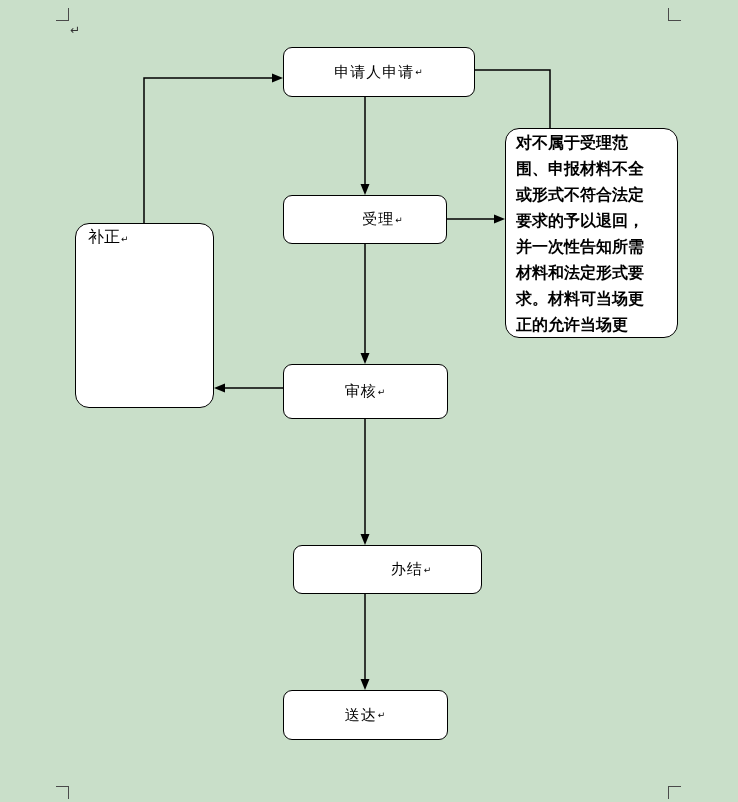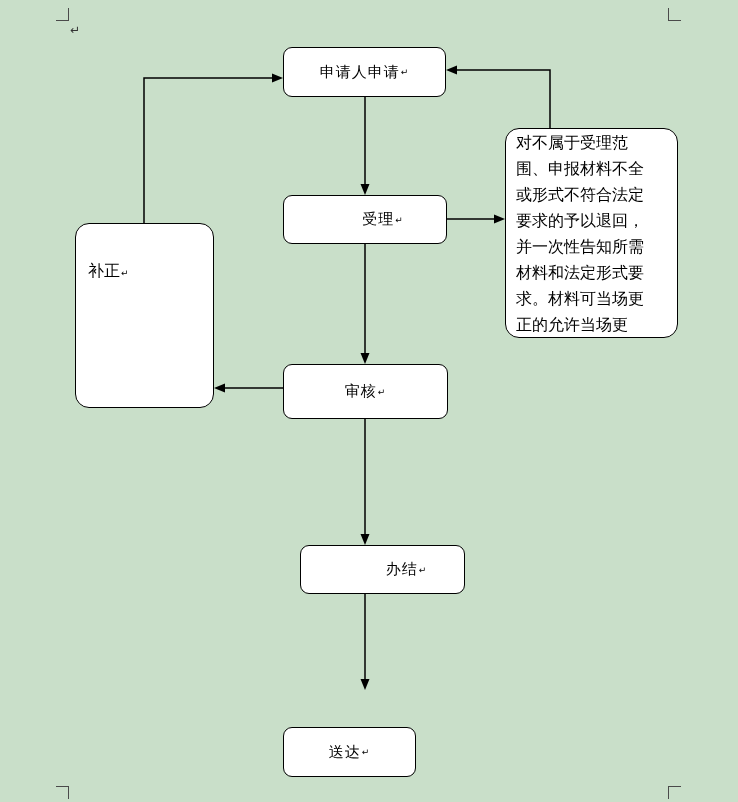--- a/index.html
+++ b/index.html
@@ -32,25 +32,25 @@
     box-sizing: border-box;
   }
   .process {
     border-radius: 9px;
     display: flex; align-items: center; justify-content: center;
     font-size: 15px; letter-spacing: 1px;
   }
   .side { border-radius: 14px; font-size: 16px; }
   .correction { left: 75px; top: 223px; width: 139px; height: 185px; }
   .correction .side-inner {
-    padding: 18px 0 0 12px; width: 84px; line-height: 25px; margin-top: 16px;
+    padding: 0 0 0 12px; width: 84px; line-height: 25px;
   }
   .reject { left: 505px; top: 128px; width: 173px; height: 210px; }
   .reject .side-inner {
-    padding: 1px 0 0 10px; width: 138px; line-height: 26px;
+    padding: 1px 0 0 10px; width: 138px; line-height: 26px; font-weight: bold;
   }
   .eop { font-size: 9px; margin-left: 1px; color: #000; }
   
   svg.arrows {
     position: absolute; left: 0; top: 0;
     pointer-events: none;
   }
   svg.arrows line, svg.arrows polyline {
     stroke: #000; stroke-width: 1.5; fill: none;
   }
@@ -95,41 +95,41 @@
     <g>
       <polyline points="144,223 144,78 272,78"></polyline>
       <polygon points="283,78 272,73.5 272,82.5"></polygon>
     </g>
     <g>
       <polyline points="550,128 550,70 457,70"></polyline>
       <polygon points="446,70 457,65.5 457,74.5"></polygon>
     </g>
   </svg>
 
-  <div class="node process" style="left:283px; top:47px; width:163px; height:50px;">
+  <div class="node process" style="left:283px; top:47px; width:192px; height:50px;">
     <span>申请人申请</span>
       <span class="eop">↵</span>
   </div>
 
   <div class="node process" style="left:283px; top:195px; width:164px; height:49px;padding-left:36px;">
     <span>受理</span>
       <span class="eop">↵</span>
   </div>
 
   <div class="node process" style="left:283px; top:364px; width:165px; height:55px;">
     <span>审核</span>
       <span class="eop">↵</span>
   </div>
 
-  <div class="node process" style="left:300px; top:545px; width:165px; height:49px;padding-left:48px;">
+  <div class="node process" style="left:293px; top:545px; width:189px; height:49px;padding-left:48px;">
     <span>办结</span>
       <span class="eop">↵</span>
   </div>
 
-  <div class="node process" style="left:283px; top:690px; width:133px; height:50px;margin-top:37px;">
+  <div class="node process" style="left:283px; top:690px; width:165px; height:50px;">
     <span>送达</span>
       <span class="eop">↵</span>
   </div>
 
   <div class="node side correction">
     <div class="side-inner">
       <div><span>补正</span><span class="eop">↵</span></div>
     </div>
   </div>
 

